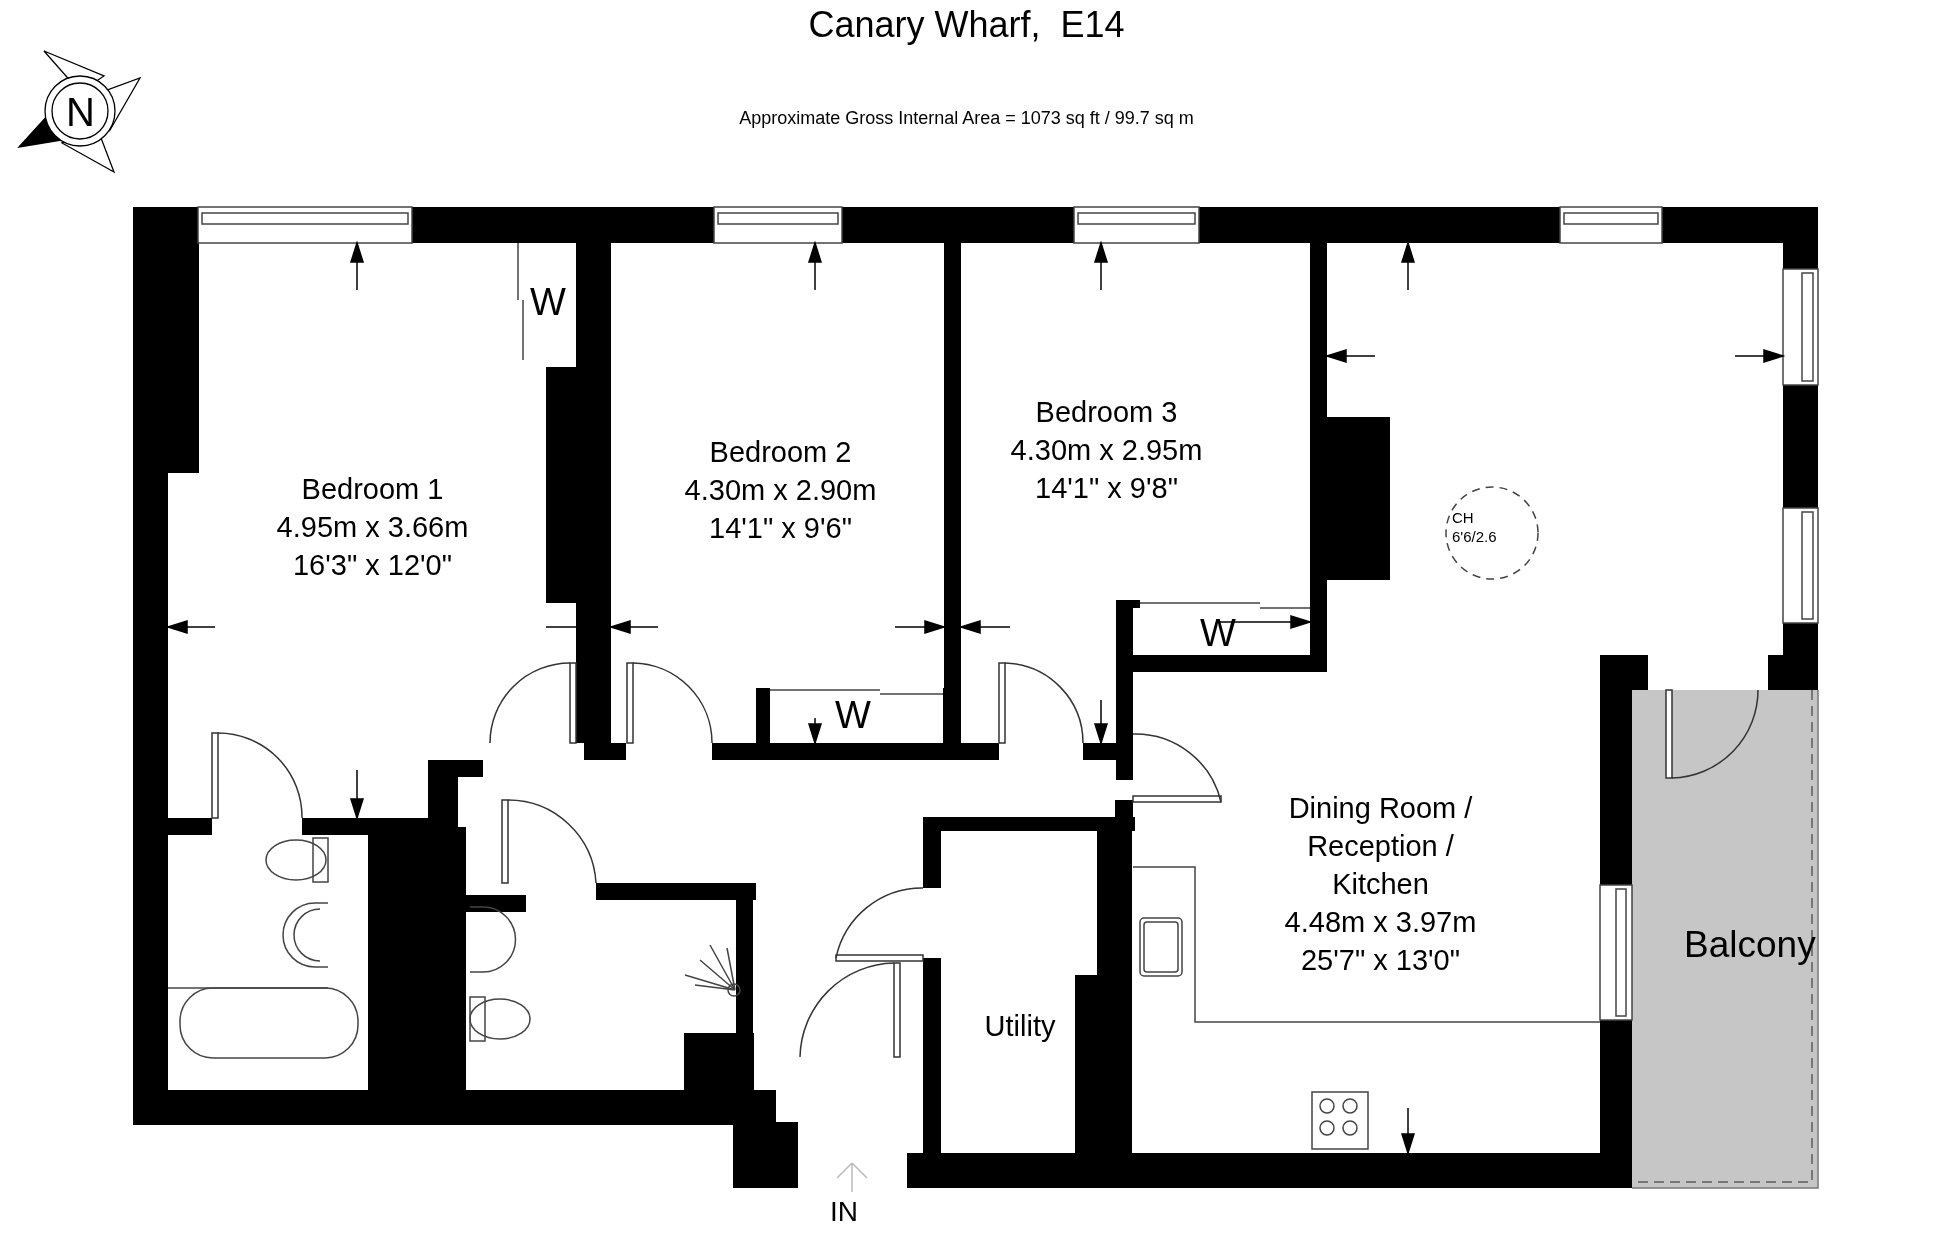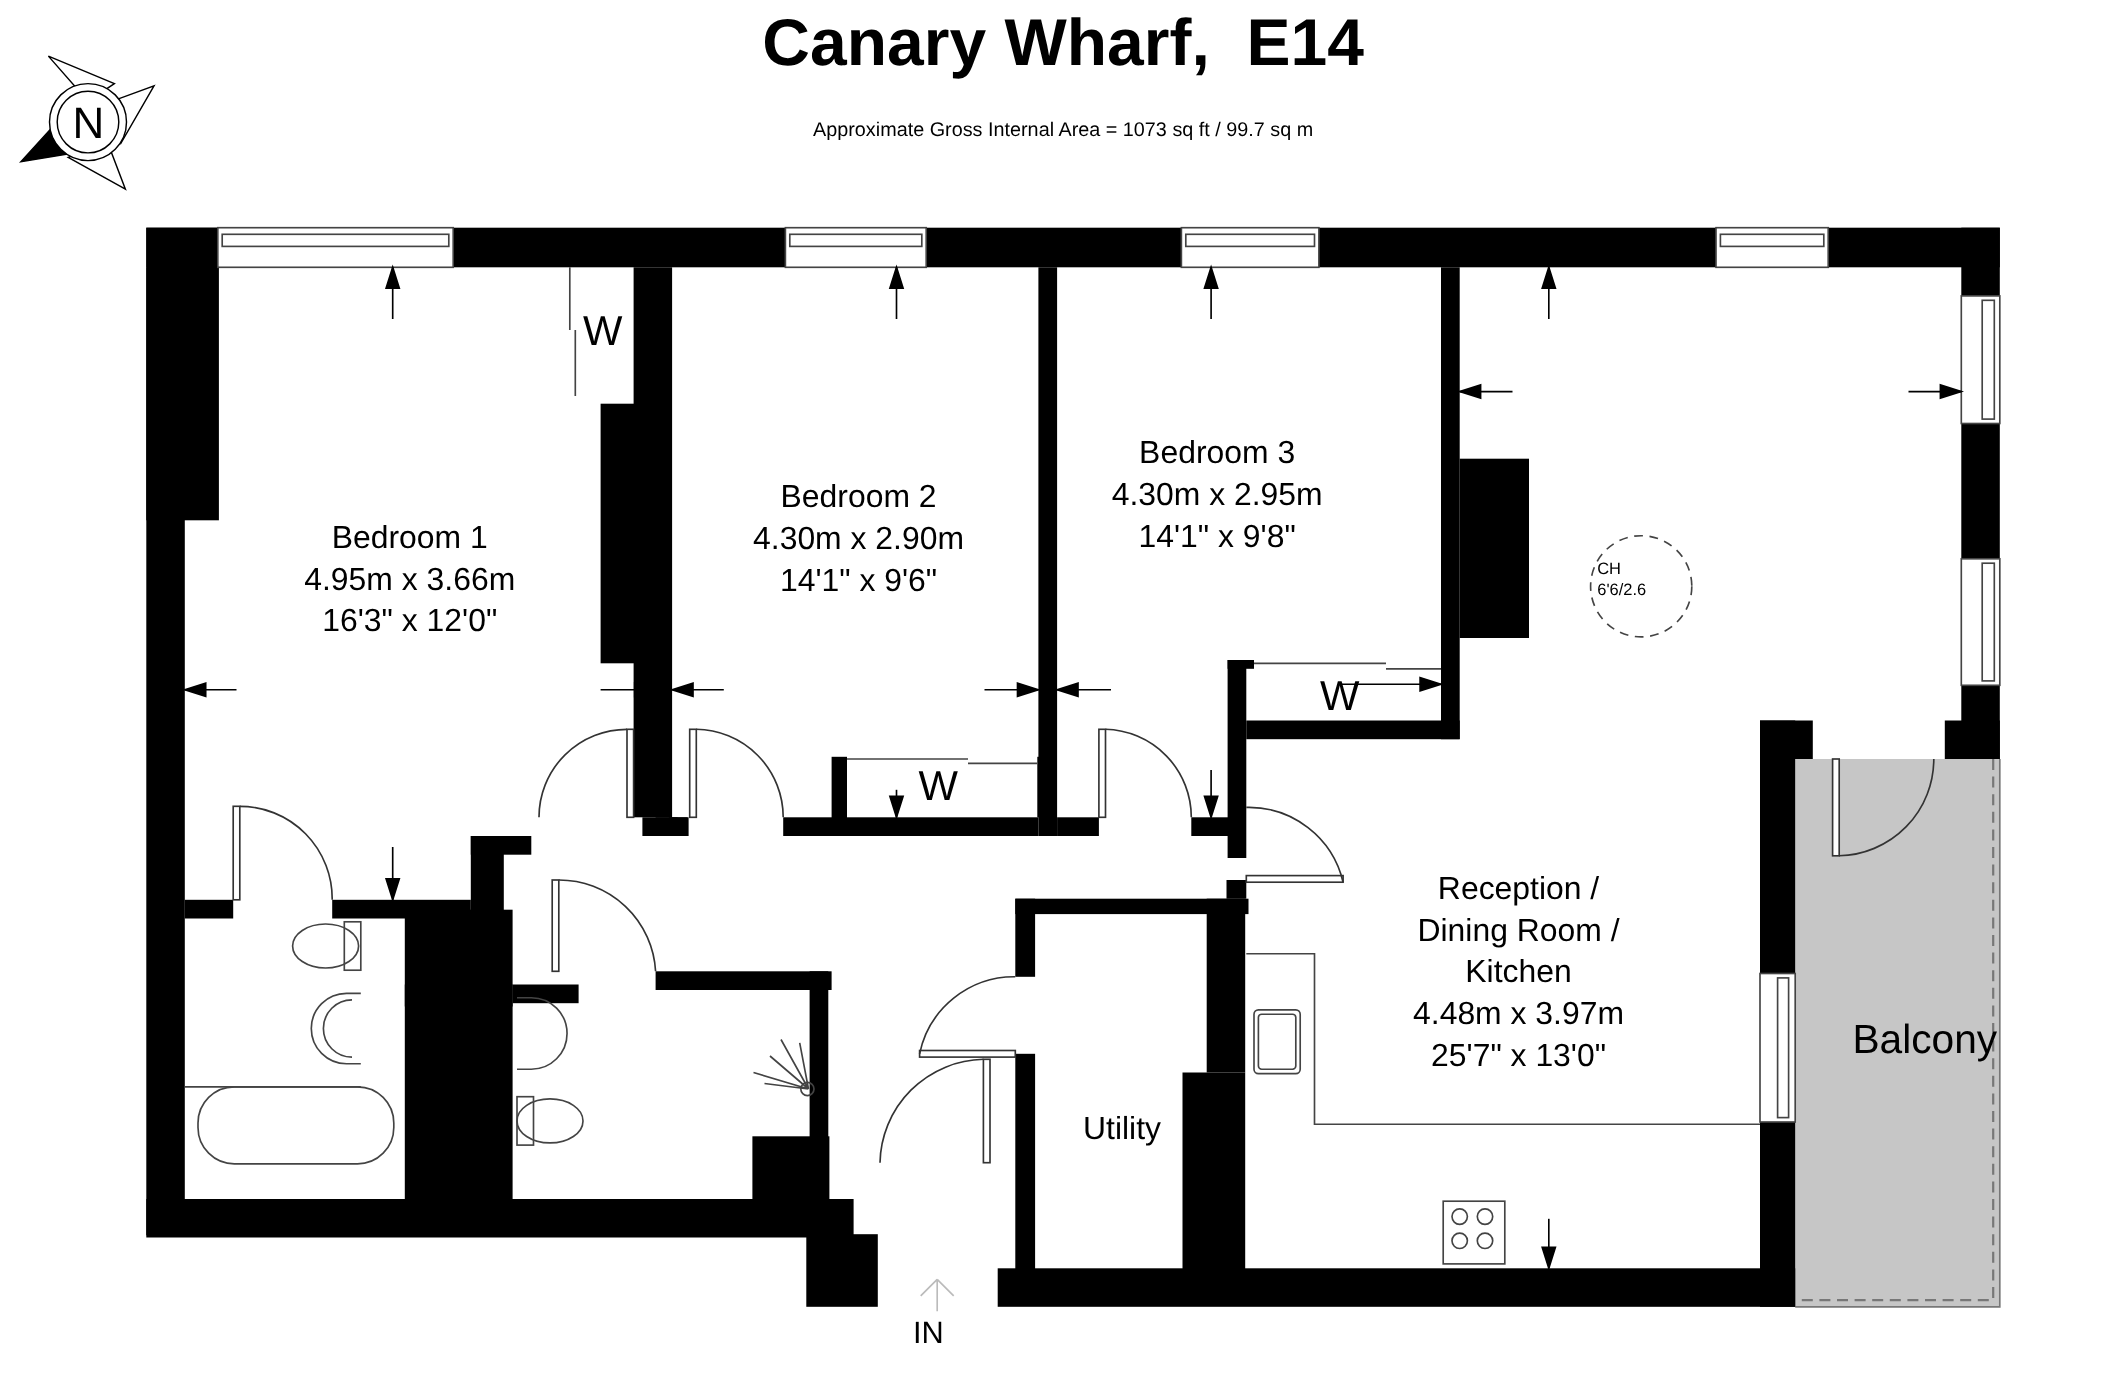--- a/index.html
+++ b/index.html
@@ -1,18 +1,18 @@
 <!DOCTYPE html>
 <html><head>
 <meta charset="utf-8">
 <style>
   html, body { margin: 0; padding: 0; background: #ffffff; }
   body { width: 1933px; height: 1260px; position: relative; overflow: hidden; font-family: "Liberation Sans", sans-serif; color: #000; }
   #plan { position: absolute; left: 0; top: 0; width: 1933px; height: 1260px; }
-  .title { position: absolute; left: 0; width: 1933px; top: 4px; text-align: center; font-weight: bold; font-size: 60px; letter-spacing: 0px; white-space: pre; }
+  .title { position: absolute; left: 0; width: 1933px; top: 4px; text-align: center; font-weight: normal; font-size: 36px; letter-spacing: 0px; white-space: pre; }
   .subtitle { position: absolute; left: 0; width: 1933px; top: 108px; text-align: center; font-size: 18px; white-space: pre; }
   .lbl { position: absolute; text-align: center; font-size: 29px; line-height: 38px; white-space: nowrap; }
   .lbl span { display: block; }
   .w-lbl { position: absolute; font-size: 38px; line-height: 38px; }
   .ch { position: absolute; text-align: left; font-size: 15px; line-height: 19px; }
   .in-lbl { position: absolute; font-size: 28px; }
   .balcony-lbl { position: absolute; font-size: 37px; margin-left: 35px; }
   .compass-n { position: absolute; font-size: 40px; line-height: 40px; }
 </style>
 </head>
@@ -240,22 +240,22 @@
   <span>Bedroom 2</span>
   <span>4.30m x 2.90m</span>
   <span>14'1" x 9'6"</span>
 </div>
 <div class="lbl" style="left:974px;top:393px;width:265px;">
   <span>Bedroom 3</span>
   <span>4.30m x 2.95m</span>
   <span>14'1" x 9'8"</span>
 </div>
 <div class="lbl" style="left:1248px;top:789px;width:265px;">
+  <span>Dining Room /</span>
   <span>Reception /</span>
-  <span>Dining Room /</span>
   <span>Kitchen</span>
   <span>4.48m x 3.97m</span>
   <span>25'7" x 13'0"</span>
 </div>
 <div class="lbl" style="left:960px;top:1007px;width:120px;">
   <span>Utility</span>
 </div>
 <div class="balcony-lbl" style="left:1649px;top:924px;">Balcony</div>
 
 <div class="w-lbl" style="left:530px;top:283px;">W</div>

